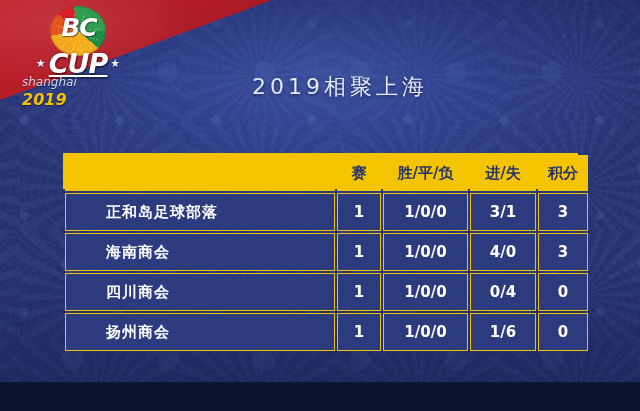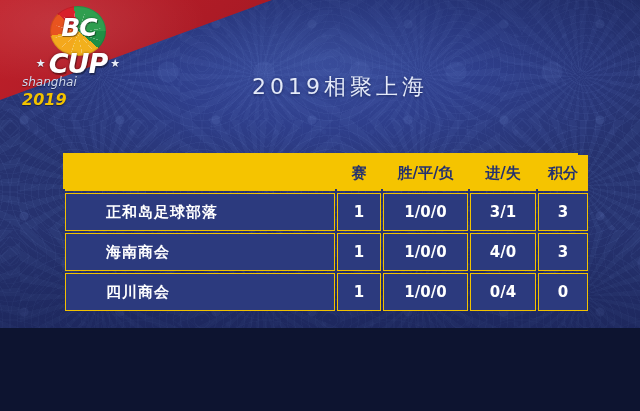--- a/index.html
+++ b/index.html
@@ -6,21 +6,21 @@
     margin: 0;
     padding: 0;
     background: #0d1430;
   }
   body {
     font-family: "DejaVu Sans", "Liberation Sans", sans-serif;
   }
   #poster {
     position: relative;
     width: 640px;
-    height: 328px;
+    height: 382px;
     overflow: hidden;
     background: #1d4ed8;
   }
 
   
   .bg-base {
     position: absolute;
     inset: 0;
     background:
       radial-gradient(ellipse 55% 45% at 50% 18%, #3b4f9e 0%, #2f3f8c 45%, #26326f 100%),
@@ -151,20 +151,21 @@
     font-family: "DejaVu Sans", sans-serif;
     font-weight: 700;
     font-style: italic;
     font-size: 27px;
     line-height: 27px;
     letter-spacing: -1px;
     color: #ffffff;
     text-shadow:
       0 0 3px rgba(0,0,0,0.45),
       1px 2px 0 rgba(0,0,0,0.30);
+    text-decoration: underline;
   }
   .logo-foot {
     position: absolute;
     left: 0; top: 72px;
     width: 112px;
     display: flex;
     align-items: baseline;
     justify-content: center;
     gap: 4px;
     flex-direction: column;
@@ -339,17 +340,24 @@
             <td>4/0</td>
             <td>3</td>
           </tr>
           <tr>
             <td class="team">四川商会</td>
             <td>1</td>
             <td>1/0/0</td>
             <td>0/4</td>
             <td>0</td>
           </tr>
+          <tr>
+            <td class="team">扬州商会</td>
+            <td>1</td>
+            <td>1/0/0</td>
+            <td>1/6</td>
+            <td>0</td>
+          </tr>
         </tbody>
     </table>
   </div>
 
 </div>
 
 </body></html>

